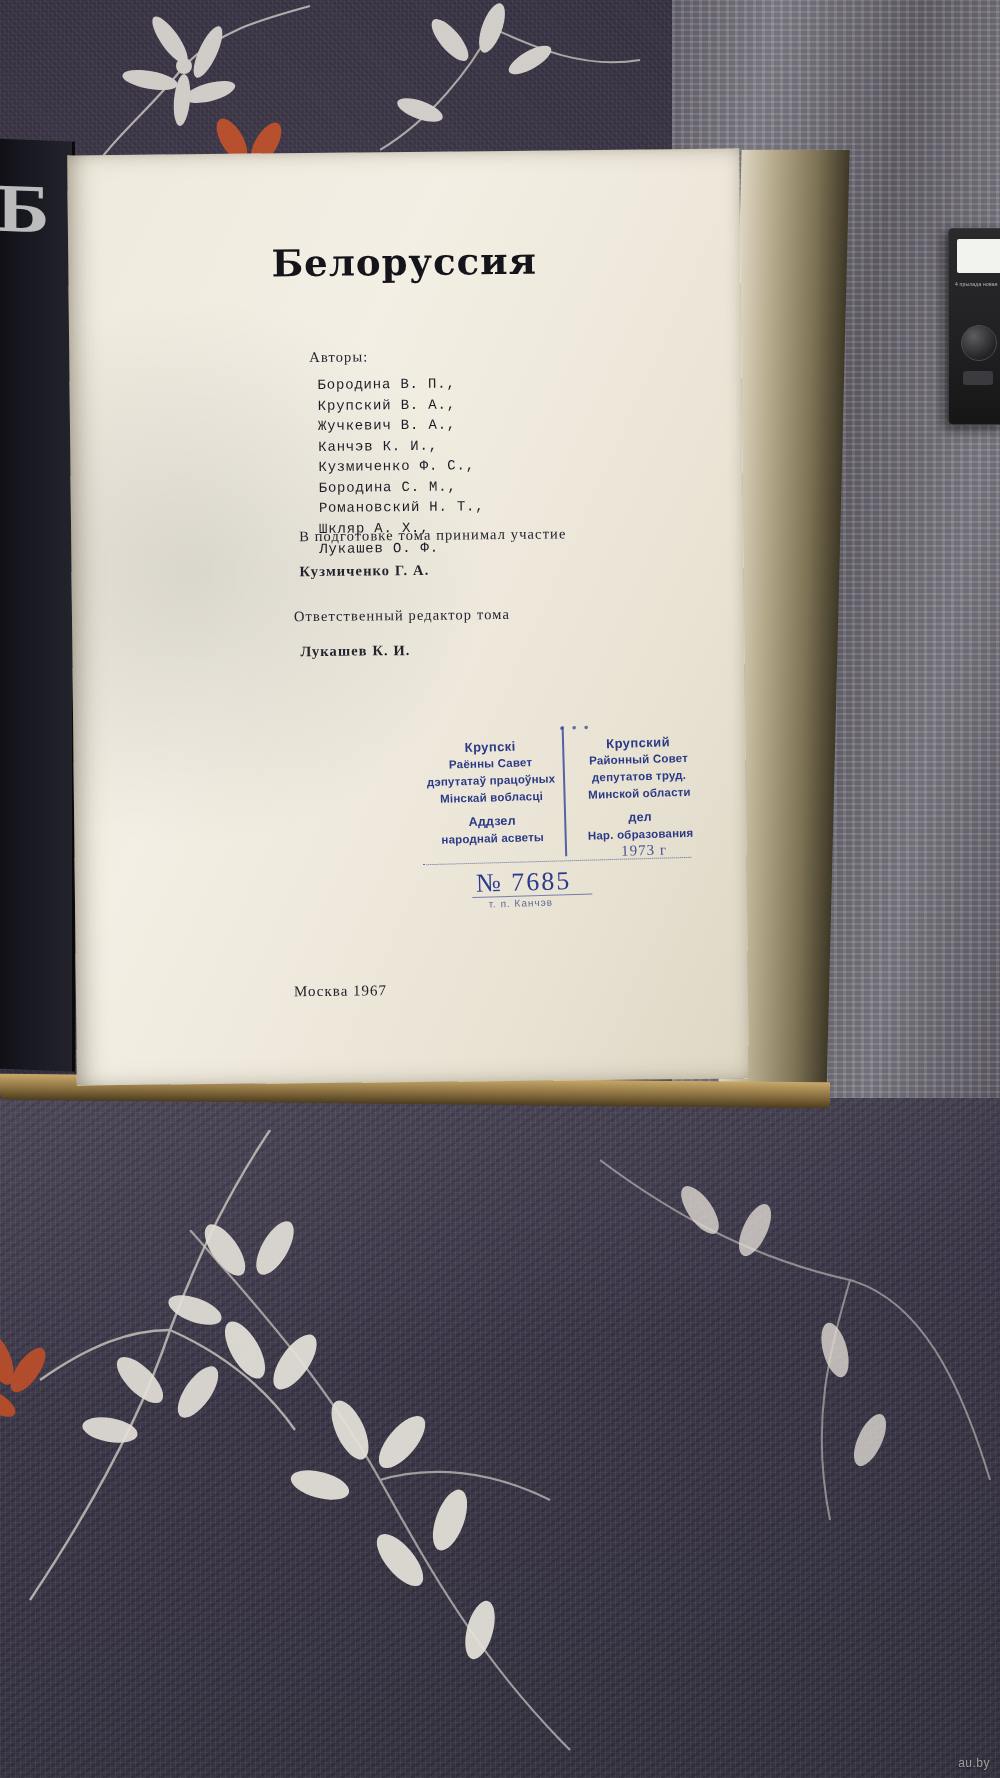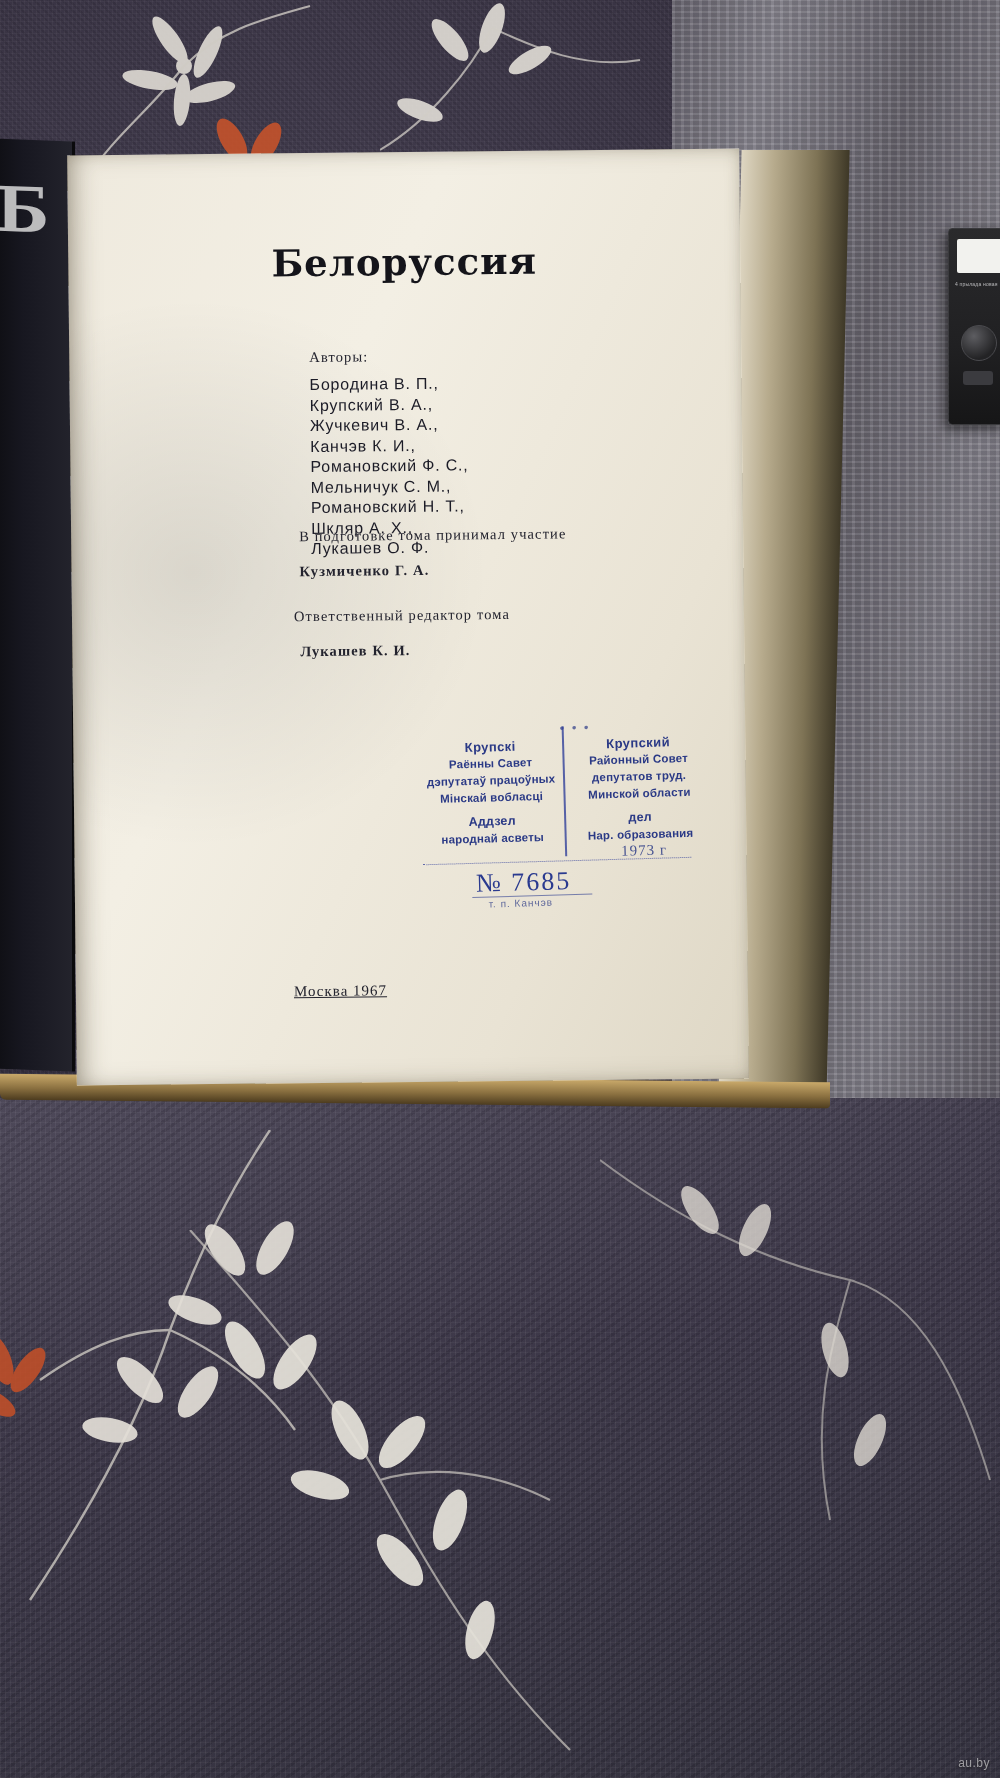--- a/index.html
+++ b/index.html
@@ -166,30 +166,31 @@
   .block { position: absolute; left: 240px; color: #1d1d28; }
   .lbl {
     font-family: "Liberation Serif", serif;
     font-size: 14.5px;
     letter-spacing: 1.1px;
     color: #23232e;
   }
   .authors-label { top: 196px; }
   .authors-list { top: 222px; line-height: 20.5px; }
   .authors-list div {
-    font-family: Liberation Sans, sans-serif;
-    font-size: 16px;
+    font-family: Liberation Mono, monospace;
+    font-size: 14px;
     letter-spacing: .8px;
     color: #1c1c27;
+    margin-left: 8px;
   }
   .contrib-label { top: 375px; left: 228px; }
   .contrib-name { top: 410px; left: 228px; font-weight: 700; }
   .editor-label { top: 455px; left: 222px; }
   .editor-name { top: 490px; left: 228px; font-weight: 700; }
-  .imprint { top: 830px; left: 218px; font-size: 15px; letter-spacing: 1px; text-decoration: underline; }
+  .imprint { top: 830px; left: 218px; font-size: 15px; letter-spacing: 1px; }
 
   
   .stamp {
     position: absolute;
     left: 338px;
     top: 570px;
     width: 300px;
     height: 190px;
     transform: rotate(-1deg);
     color: #2b3a86;
@@ -455,22 +456,22 @@
 
         <div class="title">Белоруссия</div>
 
         <div class="block lbl authors-label">Авторы:</div>
 
         <div class="block authors-list">
           <div>Бородина В. П.,</div>
           <div>Крупский В. А.,</div>
           <div>Жучкевич В. А.,</div>
           <div>Канчэв К. И.,</div>
-          <div>Романовский Ф. С.,</div>
-          <div>Мельничук С. М.,</div>
+          <div>Кузмиченко Ф. С.,</div>
+          <div>Бородина С. М.,</div>
           <div>Романовский Н. Т.,</div>
           <div>Шкляр А. Х.,</div>
           <div>Лукашев О. Ф.</div>
         </div>
 
         <div class="block lbl contrib-label">В подготовке тома принимал участие</div>
         <div class="block lbl contrib-name">Кузмиченко Г. А.</div>
 
         <div class="block lbl editor-label">Ответственный редактор тома</div>
         <div class="block lbl editor-name">Лукашев К. И.</div>

